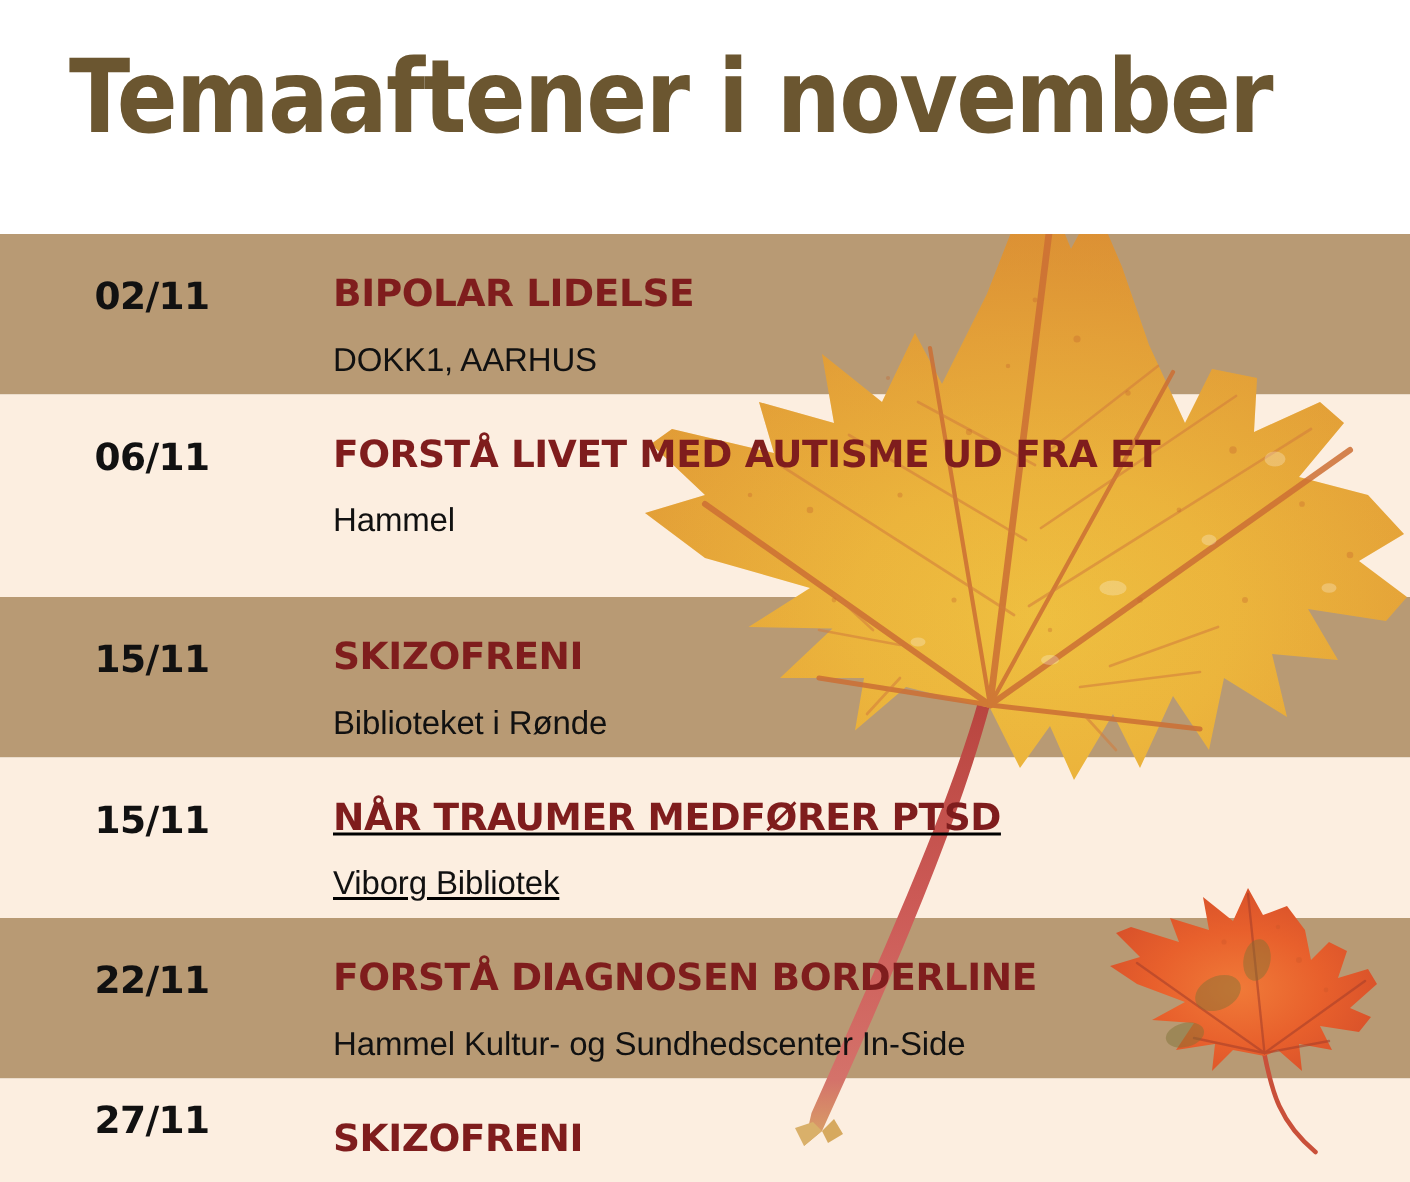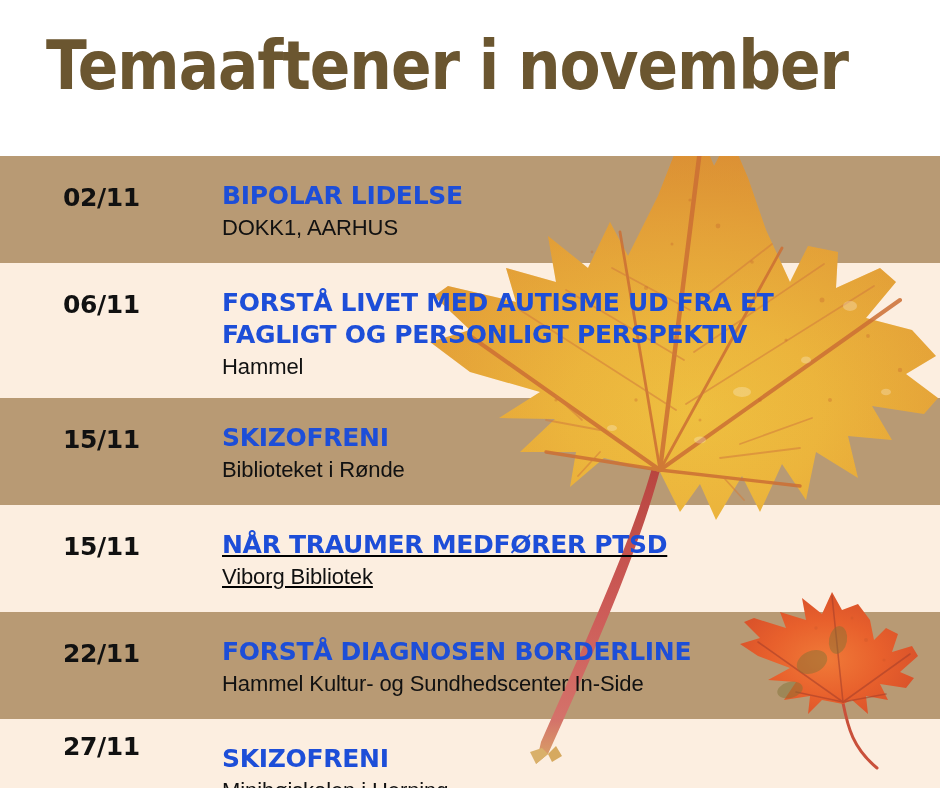--- a/index.html
+++ b/index.html
@@ -94,33 +94,33 @@
   }
   .row-body {
     position: absolute;
     left: 222px;
     right: 10px;
   }
   .row-title {
     font-family: "DejaVu Sans", sans-serif;
     font-size: 25px;
     font-weight: 700;
-    color: #1d4ed8;
+    color: #7f1d1d;
     letter-spacing: -0.3px;
     line-height: 1.28;
     white-space: nowrap;
   }
   .row-venue {
     font-family: "Liberation Sans", sans-serif;
     font-size: 22px;
     font-weight: 400;
     color: #111111;
     letter-spacing: -0.1px;
     line-height: 1.3;
-    margin-top: 2px;
+    margin-top: 14px;
     white-space: nowrap;
   }
 </style>
 </head>
 <body>
 
 <div id="poster">
 
   <div id="bands">
     <div class="band tan" style="top:0px;   height:107px;"></div>
@@ -289,21 +289,20 @@
       <div class="row-body" style="top:24px;">
         <div class="row-title">BIPOLAR LIDELSE</div>
         <div class="row-venue">DOKK1, AARHUS</div>
       </div>
     </div>
 
     <div class="row" style="top:107px; height:135px;">
       <div class="row-date" style="top:27px;">06/11</div>
       <div class="row-body" style="top:24px;">
         <div class="row-title">FORSTÅ LIVET MED AUTISME UD FRA ET</div>
-        <div class="row-title">FAGLIGT OG PERSONLIGT PERSPEKTIV</div>
         <div class="row-venue">Hammel</div>
       </div>
     </div>
 
     <div class="row" style="top:242px; height:107px;">
       <div class="row-date" style="top:27px;">15/11</div>
       <div class="row-body" style="top:24px;">
         <div class="row-title">SKIZOFRENI</div>
         <div class="row-venue">Biblioteket i Rønde</div>
       </div>

